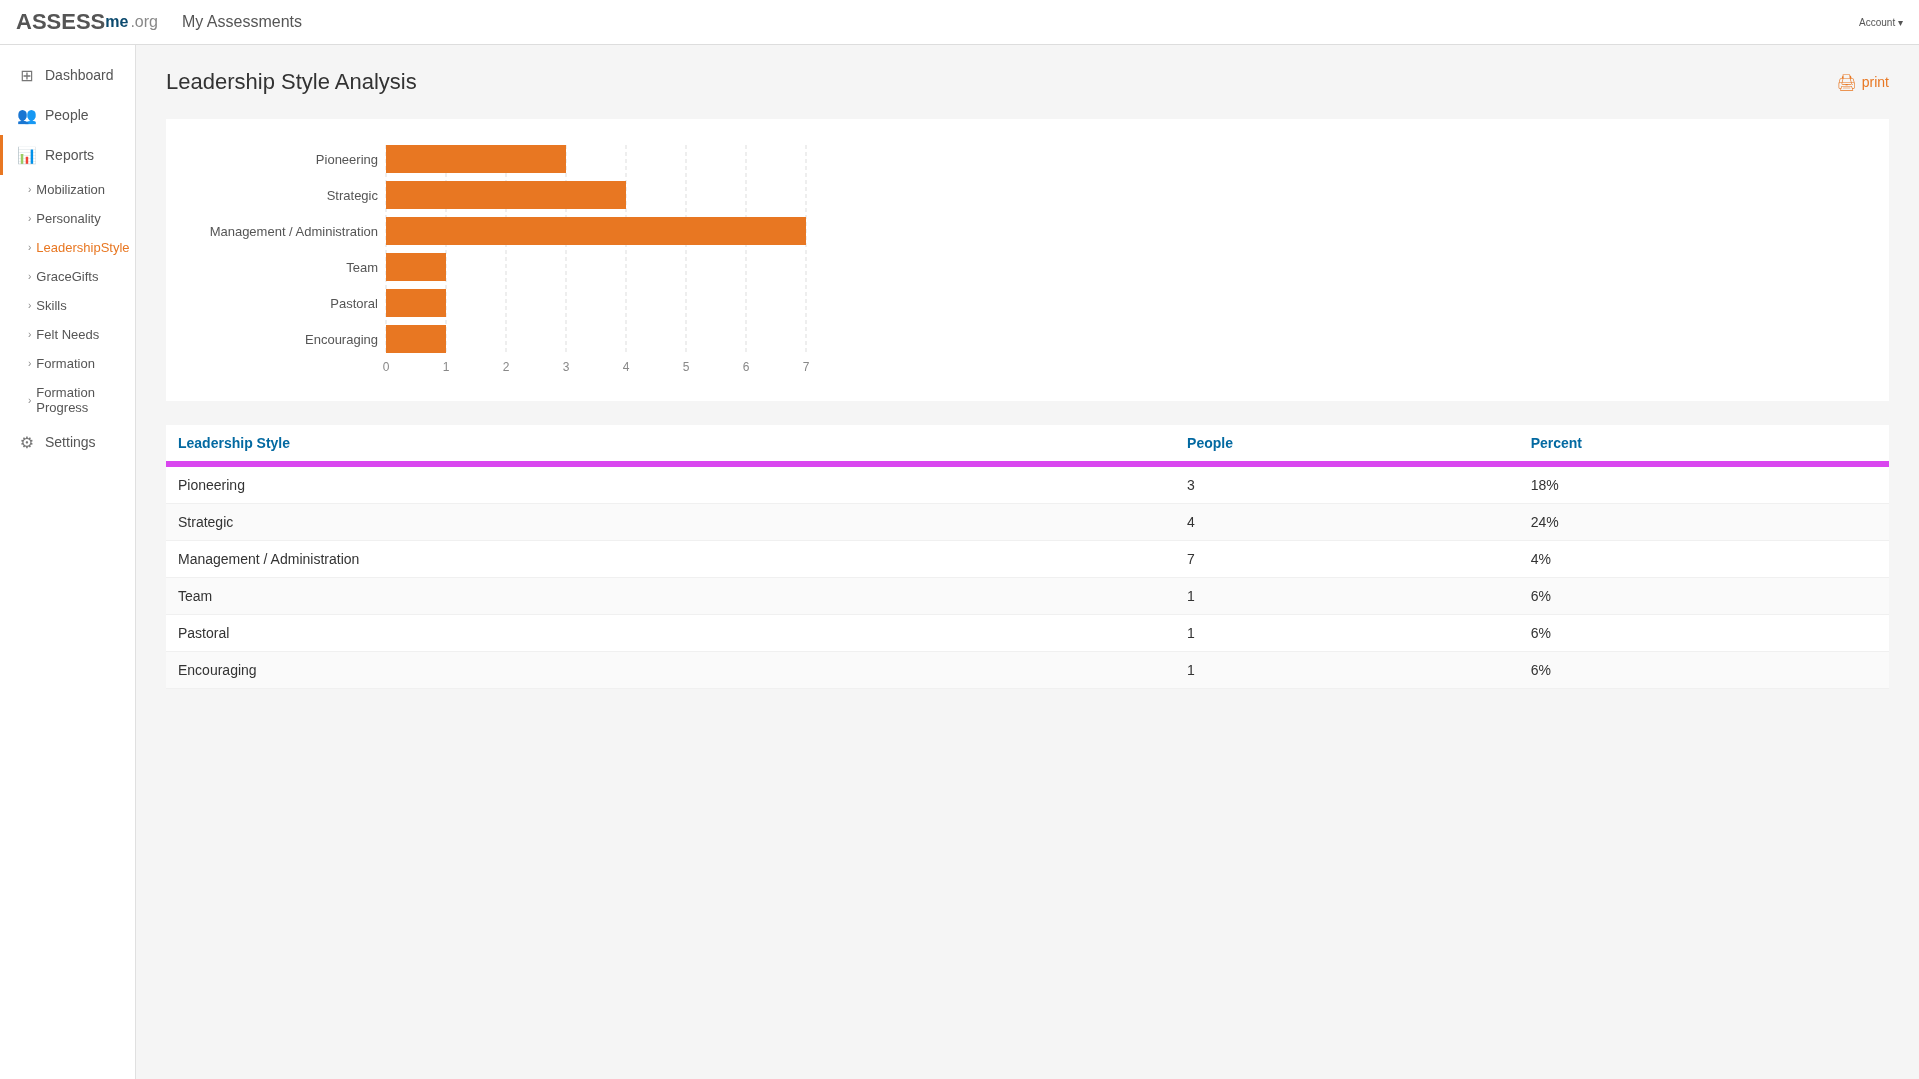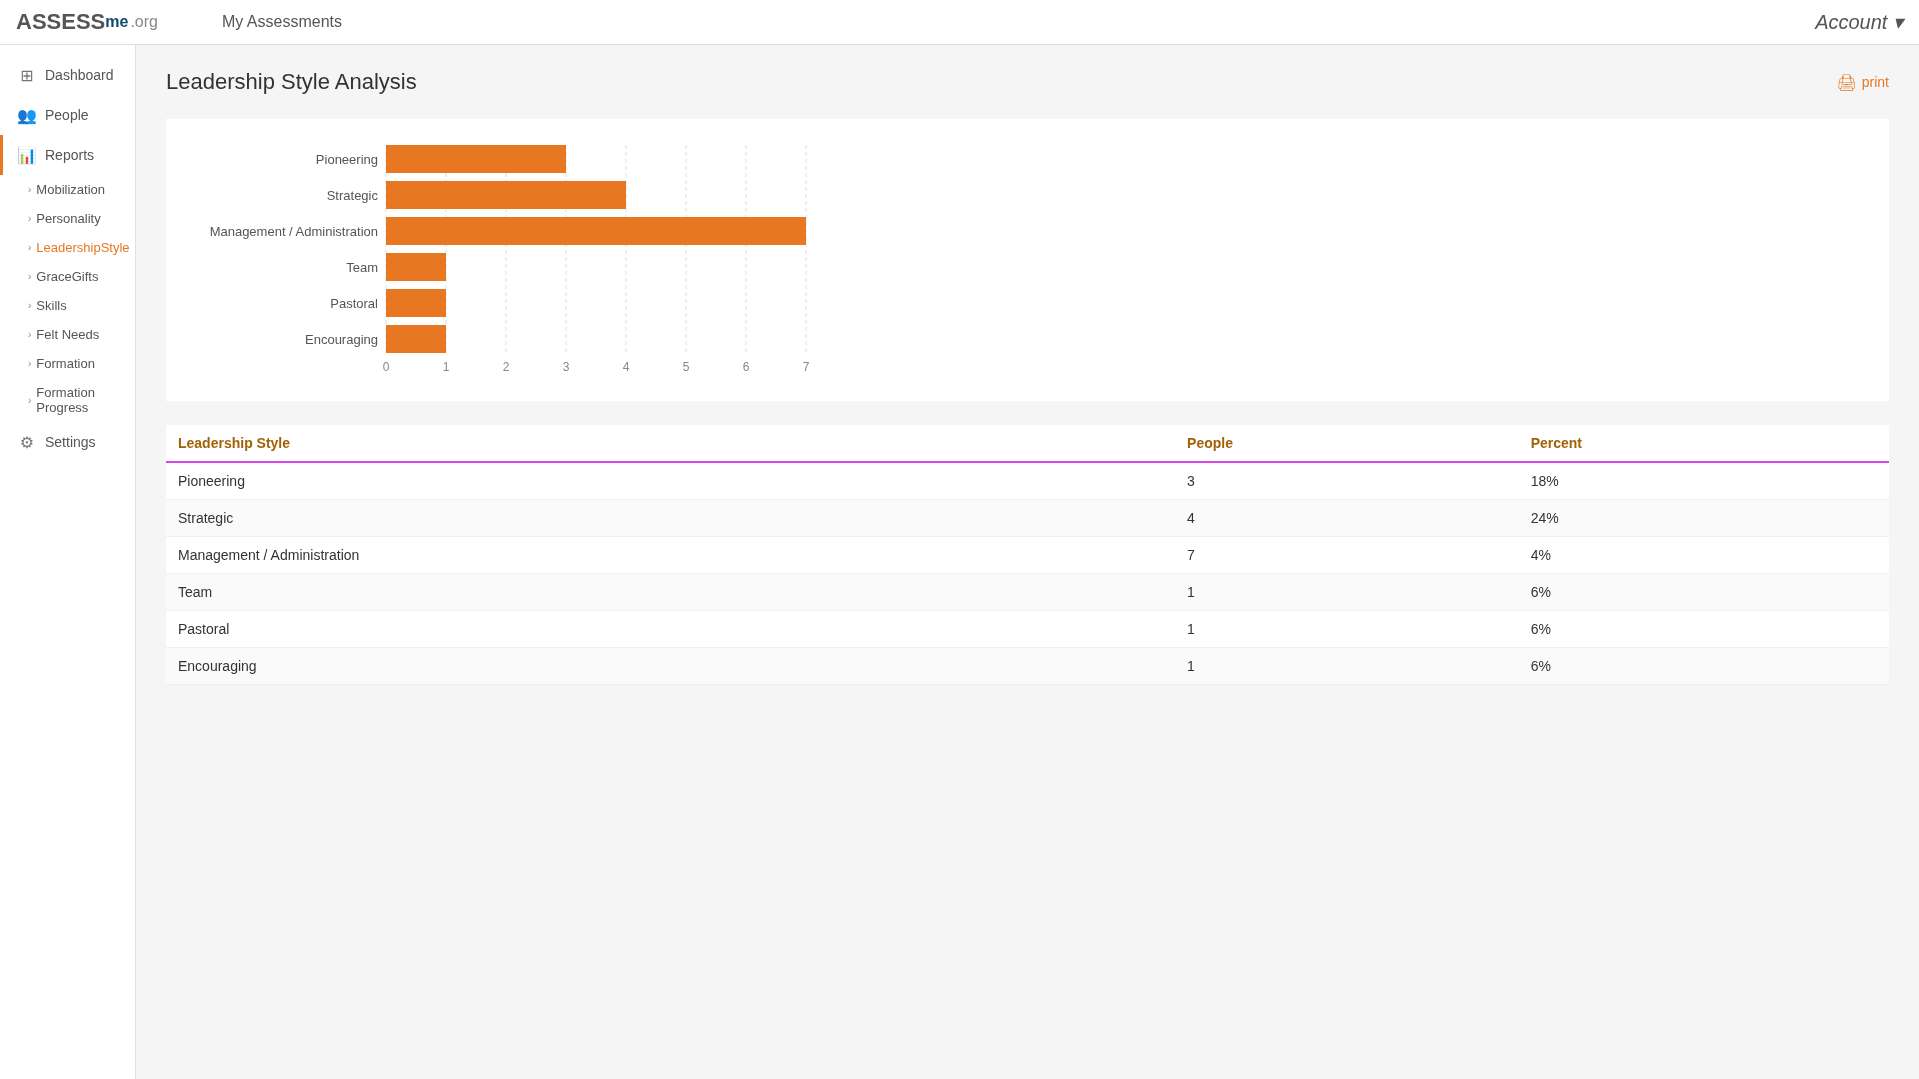--- a/index.html
+++ b/index.html
@@ -9,43 +9,41 @@
     .top-nav {
       background: #fff;
       border-bottom: 1px solid #ddd;
       height: 45px;
       display: flex;
       align-items: center;
       padding: 0 16px;
       position: fixed;
       top: 0; left: 0; right: 0;
       z-index: 100;
-      gap: 40px;
     }
     .top-nav .logo {
       display: flex;
       align-items: center;
       margin-right: 24px;
     }
     .logo-assess { font-size: 22px; font-weight: bold; color: #555; }
     .logo-me { font-size: 16px; font-weight: bold; color: #0c4a6e; }
     .logo-org { font-size: 16px; color: #888; margin-left: 2px; }
     .top-nav .nav-link {
       color: #555;
       font-size: 16px;
       text-decoration: none;
       margin-right: 20px;
       cursor: pointer;
     }
     .top-nav .account-menu {
       margin-left: auto;
       color: #555;
-      font-size: 20px;
-      cursor: pointer;
-      font-style: italic;
+      font-size: 10px;
+      cursor: pointer;
     }
 
     
     .layout {
       display: flex;
       margin-top: 45px;
       min-height: calc(100vh - 45px);
     }
 
     
@@ -119,22 +117,22 @@
     .data-table {
       background: #fff;
       width: 100%;
       border-collapse: collapse;
     }
     .data-table th {
       text-align: left;
       padding: 10px 12px;
       font-size: 14px;
       font-weight: bold;
-      color: #a16207;
-      border-bottom: 2px solid #d946ef;
+      color: #0369a1;
+      border-bottom: 6px solid #d946ef;
     }
     .data-table td {
       padding: 10px 12px;
       font-size: 14px;
       color: #333;
       border-bottom: 1px solid #f0f0f0;
     }
     .data-table tr:nth-child(even) td { background: #fafafa; }
     .link-cell { color: #5b9bd5; cursor: pointer; }
     .link-cell-orange { color: #e87722; cursor: pointer; }

